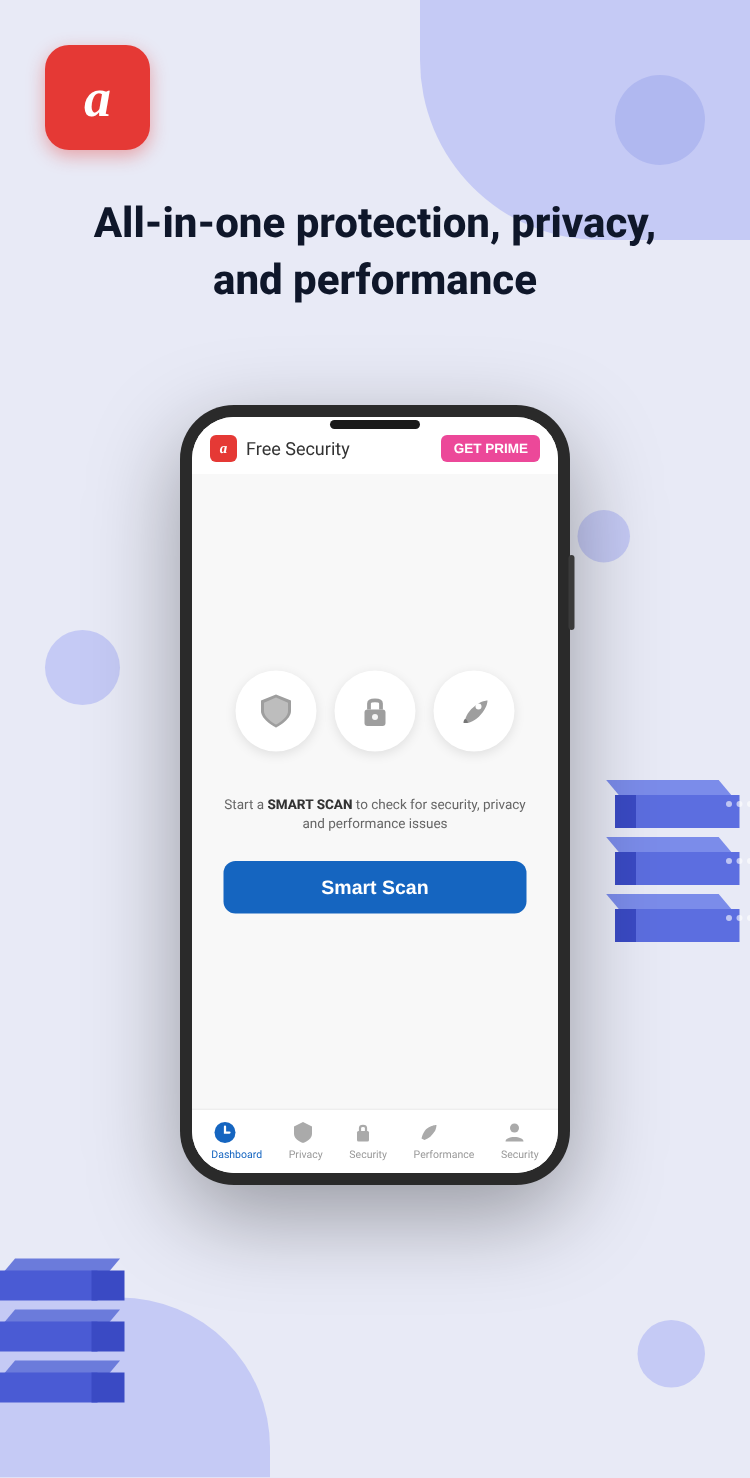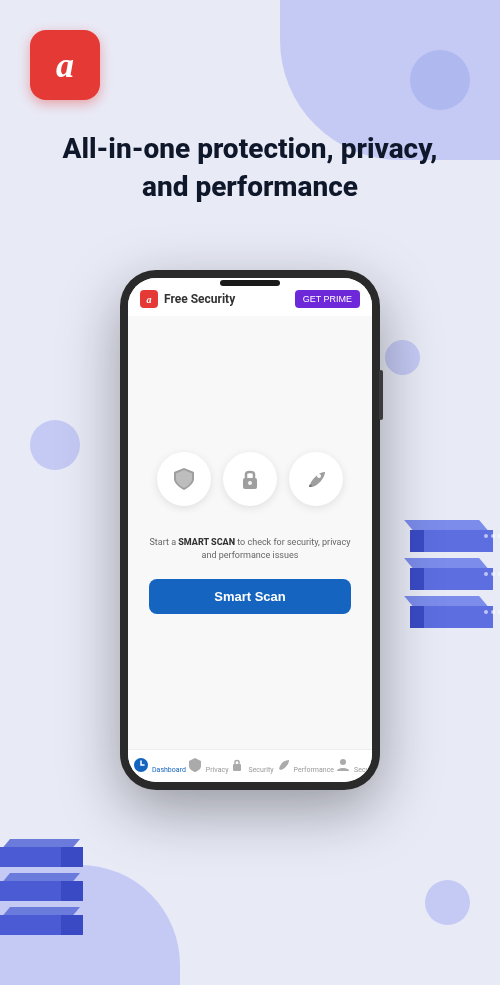--- a/index.html
+++ b/index.html
@@ -200,29 +200,29 @@
     .app-icon-small span {
       color: white;
       font-size: 10px;
       font-weight: 900;
       font-style: italic;
       font-family: Georgia, serif;
     }
 
     .app-title {
       font-size: 12px;
-      font-weight: 700;
+      font-weight: 400;
       color: #333;
     }
 
     .get-prime-btn {
-      background: #6d28d9;
+      background: #ec4899;
       color: white;
       font-size: 9px;
-      font-weight: 400;
+      font-weight: 700;
       padding: 4px 8px;
       border-radius: 4px;
       border: none;
       cursor: pointer;
     }
 
     
     .app-body {
       flex: 1;
       display: flex;
@@ -286,22 +286,22 @@
       background: white;
       display: flex;
       align-items: center;
       justify-content: space-around;
       padding: 6px 4px 8px;
       border-top: 1px solid #eee;
     }
 
     .nav-item {
       display: flex;
-      flex-direction: row;
-      align-items: flex-end;
+      flex-direction: column;
+      align-items: flex-start;
       gap: 2px;
       cursor: pointer;
     }
 
     .nav-icon {
       width: 18px;
       height: 18px;
       display: flex;
       align-items: center;
       justify-content: center;

